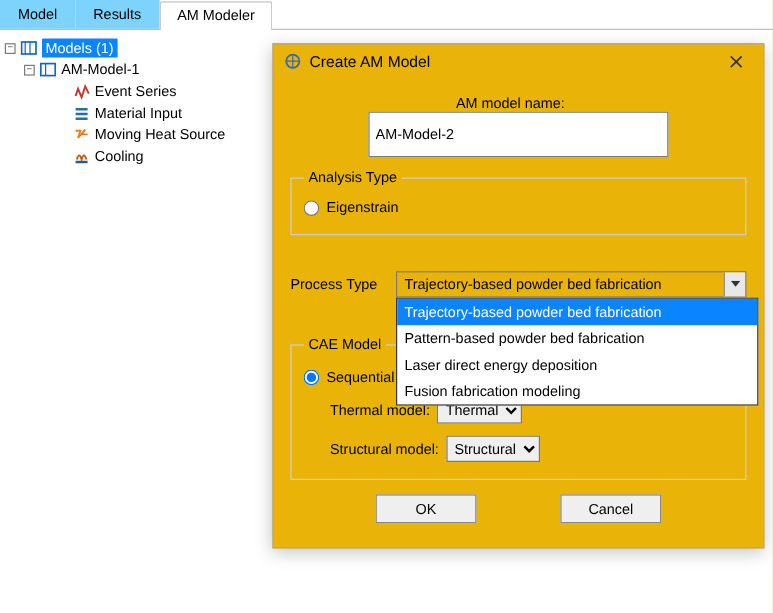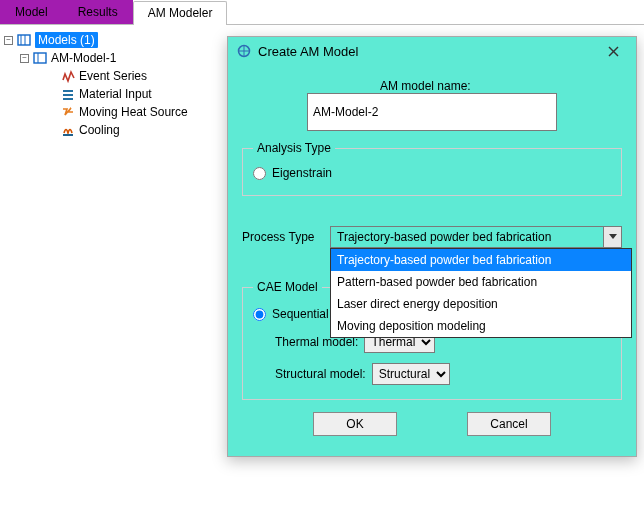--- a/index.html
+++ b/index.html
@@ -16,21 +16,21 @@
   
   .tabs {
     display: flex;
     border-bottom: 1px solid #bdbdbd;
   }
   .tab {
     padding: 4px 14px 5px 14px;
     border: 1px solid transparent;
     border-bottom: none;
     cursor: default;
-    background: #a21caf;
+    background: #7dd3fc;
   }
   .tab.active {
     background: #fff;
     border-color: #bdbdbd;
     border-top-left-radius: 2px;
     border-top-right-radius: 2px;
     position: relative;
     top: 1px;
   }
   
@@ -67,21 +67,21 @@
   .ic-heat { color:#e67e22; }
   .ic-cool { color:#d35400; }
 
   
   .dialog {
     position: absolute;
     left: 227px;
     top: 36px;
     width: 410px;
     border: 1px solid #a8a8a8;
-    background: #5eead4;
+    background: #eab308;
     box-shadow: 0 4px 14px rgba(0,0,0,.25);
   }
   .titlebar {
     display:flex; align-items:center;
     padding: 4px 6px 4px 8px;
     font-size: 13px;
   }
   .titlebar .ticon { margin-right:6px; }
   .titlebar .title-text { flex: 1; }
   .close { width: 34px; height: 20px; display:flex; align-items:center; justify-content:center; }
@@ -271,21 +271,21 @@
           <svg width="8" height="6">
               <polygon points="0,0 8,0 4,5"></polygon>
             </svg>
         </span>
       </div>
 
       <div class="dropdown">
         <div class="opt sel">Trajectory-based powder bed fabrication</div>
         <div class="opt">Pattern-based powder bed fabrication</div>
         <div class="opt">Laser direct energy deposition</div>
-        <div class="opt">Moving deposition modeling</div>
+        <div class="opt">Fusion fabrication modeling</div>
       </div>
     </div>
 
     <fieldset class="cae">
       <legend>CAE Model</legend>
       <div class="radio-row">
         <input type="radio" checked="" style="">
         <span>Sequential</span>
       </div>
       <div class="sub">

